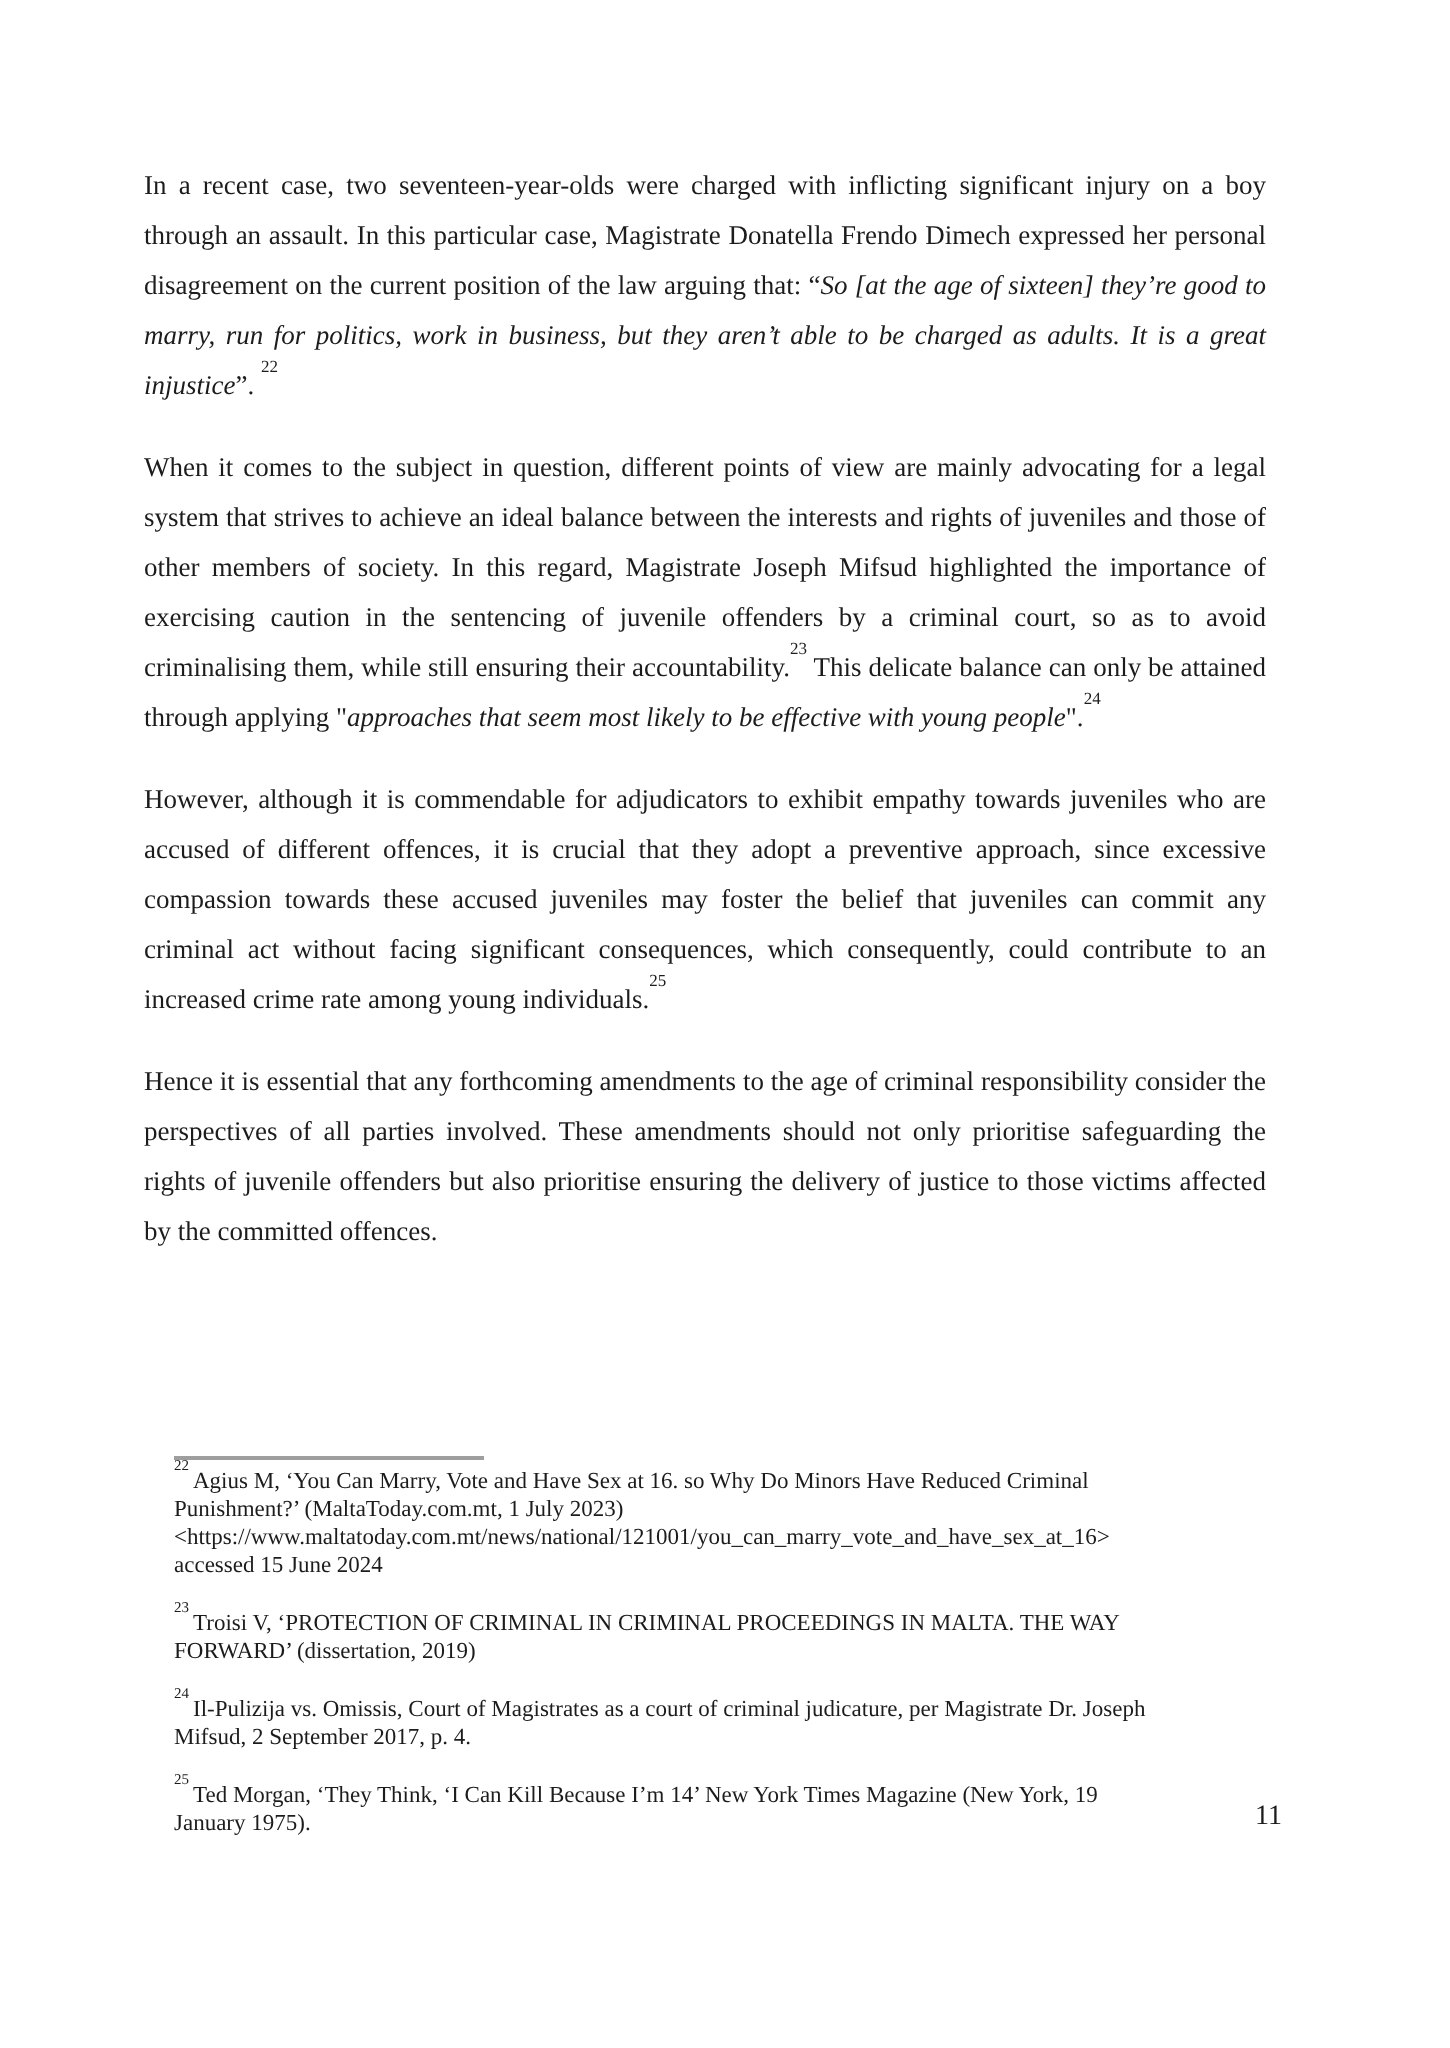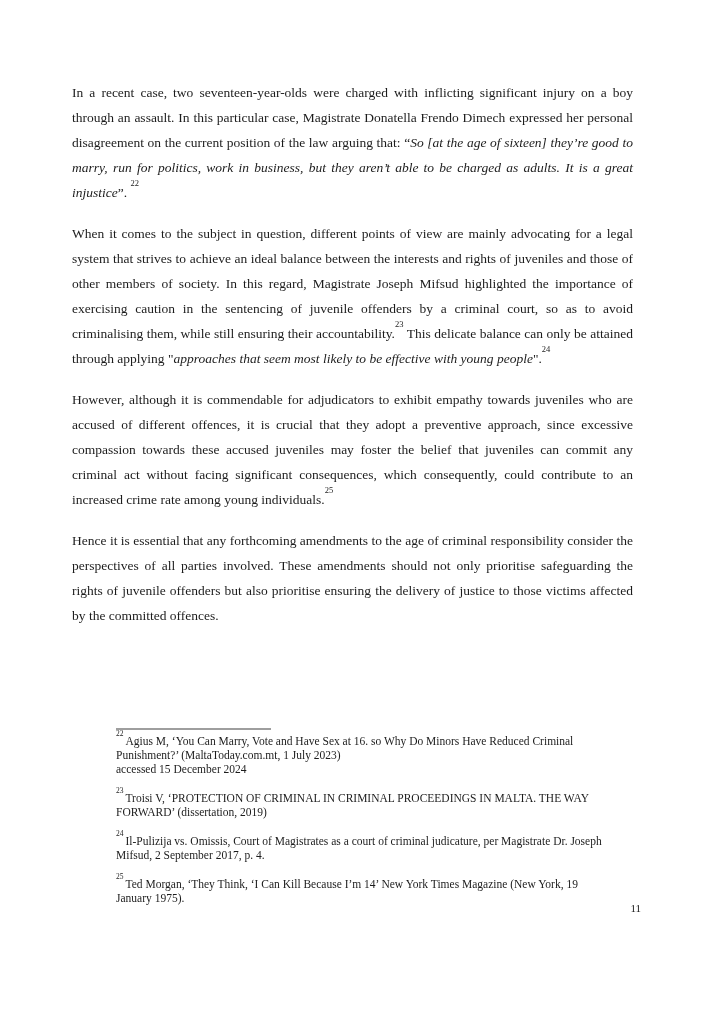--- a/index.html
+++ b/index.html
@@ -32,21 +32,20 @@
     font-size: 8.5px;
     line-height: 0;
     position: relative;
     top: -5.5px;
   }
   .footnotes {
     position: absolute;
     left: 87px;
     top: 728px;
     width: 561px;
-    margin-left: 29px;
   }
   .fn-sep {
     width: 155px;
     height: 2px;
     background: #9e9e9e;
     margin: 0 0 4px 0;
   }
   .footnote {
     font-size: 11.5px;
     line-height: 14px;
@@ -57,21 +56,21 @@
     font-size: 7.5px;
     line-height: 0;
     position: relative;
     top: -4px;
     margin-right: 2px;
   }
   .page-number {
     position: absolute;
     top: 901px;
     right: 84px;
-    font-size: 11px;
+    font-size: 14px;
     line-height: 15px;
   }
 </style>
 </head>
 <body>
 
 <div class="body-text">
   <p class="para"><span>In a recent case, two seventeen-year-olds were charged with inflicting significant injury on a boy through an assault. In this particular case, Magistrate Donatella Frendo Dimech expressed her personal disagreement on the current position of the law arguing that: “</span><span class="it">So [at the age of sixteen] they’re good to marry, run for politics, work in business, but they aren’t able to be charged as adults. It is a great injustice</span><span>”. </span><sup class="fnref">22</sup></p>
 
   <p class="para"><span>When it comes to the subject in question, different points of view are mainly advocating for a legal system that strives to achieve an ideal balance between the interests and rights of juveniles and those of other members of society. In this regard, Magistrate Joseph Mifsud highlighted the importance of exercising caution in the sentencing of juvenile offenders by a criminal court, so as to avoid criminalising them, while still ensuring their accountability.</span><sup class="fnref">23</sup><span> This delicate balance can only be attained through applying "</span><span class="it">approaches that seem most likely to be effective with young people</span><span>".</span><sup class="fnref">24</sup></p>
@@ -80,21 +79,22 @@
 
   <p class="para"><span>Hence it is essential that any forthcoming amendments to the age of criminal responsibility consider the perspectives of all parties involved. These amendments should not only prioritise safeguarding the rights of juvenile offenders but also prioritise ensuring the delivery of justice to those victims affected by the committed offences.</span></p>
 </div>
 
 <div class="footnotes">
   <div class="fn-sep"></div>
 
   <div class="footnote">
     <div class="fn-line"><sup class="fnnum">22</sup><span>Agius M, ‘You Can Marry, Vote and Have Sex at 16. so Why Do Minors Have Reduced Criminal</span></div>
     <div class="fn-line">Punishment?’ (MaltaToday.com.mt, 1 July 2023)</div>
-    <div class="fn-line">accessed 15 December 2024</div>
+    <div class="fn-line">&lt;https://www.maltatoday.com.mt/news/national/121001/you_can_marry_vote_and_have_sex_at_16&gt;</div>
+    <div class="fn-line">accessed 15 June 2024</div>
   </div>
 
   <div class="footnote">
     <div class="fn-line"><sup class="fnnum">23</sup><span>Troisi V, ‘PROTECTION OF CRIMINAL IN CRIMINAL PROCEEDINGS IN MALTA. THE WAY</span></div>
     <div class="fn-line">FORWARD’ (dissertation, 2019)</div>
   </div>
 
   <div class="footnote">
     <div class="fn-line"><sup class="fnnum">24</sup><span>Il-Pulizija vs. Omissis, Court of Magistrates as a court of criminal judicature, per Magistrate Dr. Joseph</span></div>
     <div class="fn-line">Mifsud, 2 September 2017, p. 4.</div>

